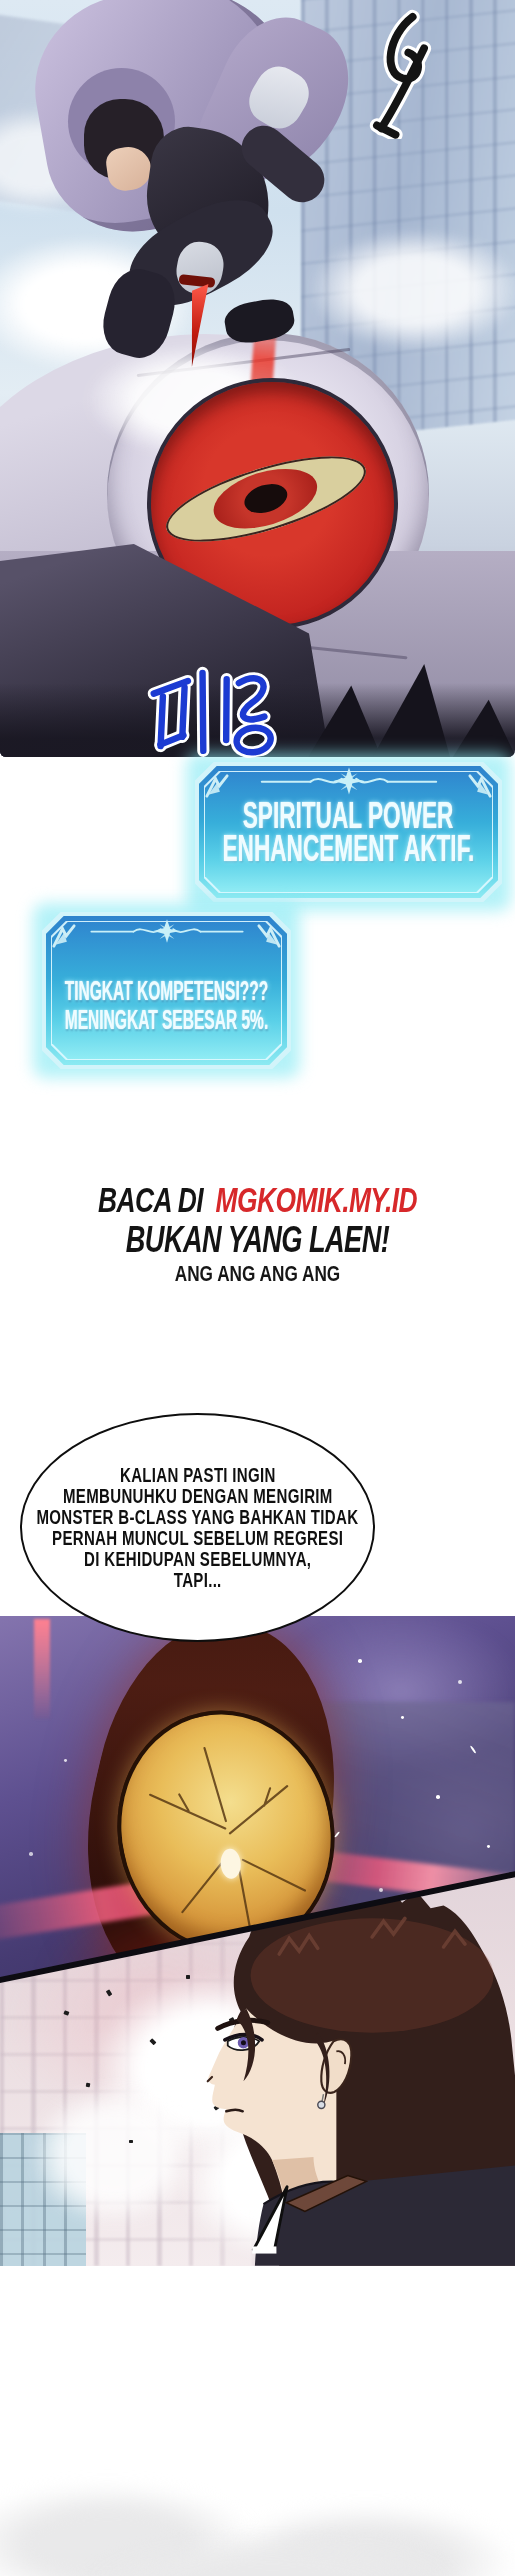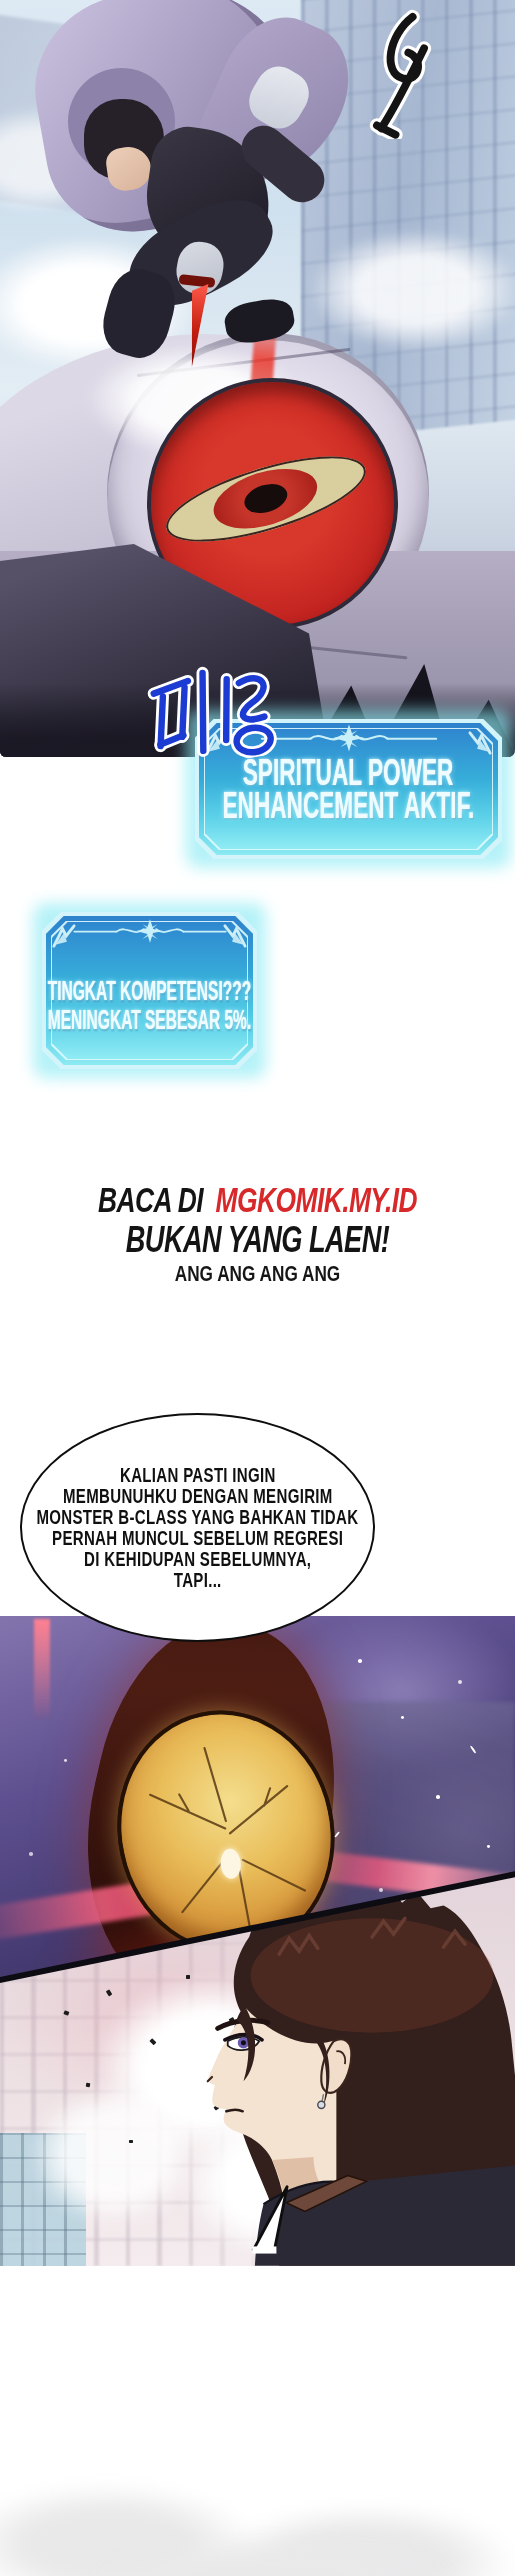--- a/index.html
+++ b/index.html
@@ -68,22 +68,22 @@
   .glove{left:177px;top:242px;width:46px;height:52px;border-radius:45%;transform:rotate(10deg);
       background:linear-gradient(150deg,#dadde5,#b9bec9);}
   .dguard{left:179px;top:276px;width:36px;height:10px;border-radius:4.3px;transform:rotate(6deg);background:#701008;}
   .dagger{left:187px;top:283px;width:18.6px;height:84px;transform:rotate(6deg);
       clip-path:polygon(50% 100%,8% 10%,92% 0%);
       background:linear-gradient(180deg,#ff5a4a,#c01a0e 60%,#8c0f06);
       box-shadow:0 0 11.4px rgba(255,70,45,.85);}
   .sfx-swoosh{left:361px;top:7.2px;width:79px;height:132px;}
   
   .sysbox{z-index:6;}
-  .box1{left:195px;top:719px;width:307px;height:140px;}
-  .box2{left:42px;top:912px;width:215px;height:157px;}
+  .box1{left:195px;top:762px;width:307px;height:140px;}
+  .box2{left:42px;top:912px;width:249px;height:157px;}
   .oct1{clip-path:polygon(18.6px 0,calc(100% - 18.6px) 0,100% 18.6px,100% calc(100% - 18.6px),calc(100% - 18.6px) 100%,18.6px 100%,0 calc(100% - 18.6px),0 18.6px);}
   .oct2{clip-path:polygon(15.7px 0,calc(100% - 15.7px) 0,100% 15.7px,100% calc(100% - 15.7px),calc(100% - 15.7px) 100%,15.7px 100%,0 calc(100% - 15.7px),0 15.7px);}
   .sb-glow{position:absolute;inset:-8.6px;background:rgba(140,235,245,.65);filter:blur(7.2px);border-radius:13px;}
   .sb-frame{position:absolute;inset:0;background:#d2f4fa;}
   .sb-fill{position:absolute;inset:3.6px;background:linear-gradient(180deg,#2e82cc 0%,#34a9d8 42%,#55cce6 70%,#8ceaf2 100%);}
   .sb-line1{position:absolute;inset:8.6px;background:rgba(225,250,255,.9);}
   .sb-line2{position:absolute;inset:10px;background:linear-gradient(180deg,#2f87cf 0%,#37aeda 42%,#5ad0e8 72%,#90ecf4 100%);}
   .sb-text{position:absolute;left:0;right:0;display:flex;flex-direction:column;align-items:center;}
   .t1{top:37px;}
   .t2{top:64px;}

